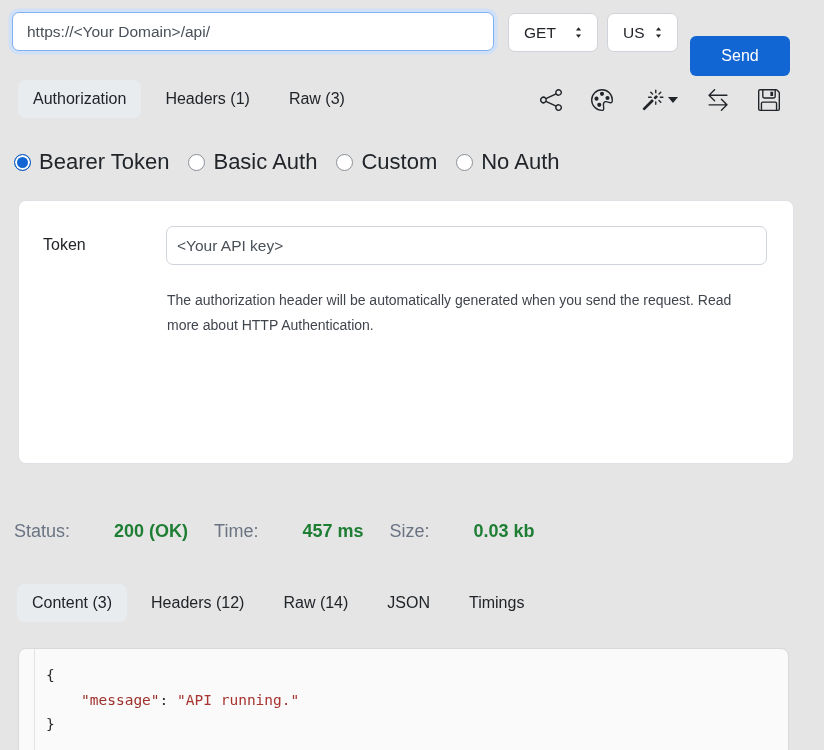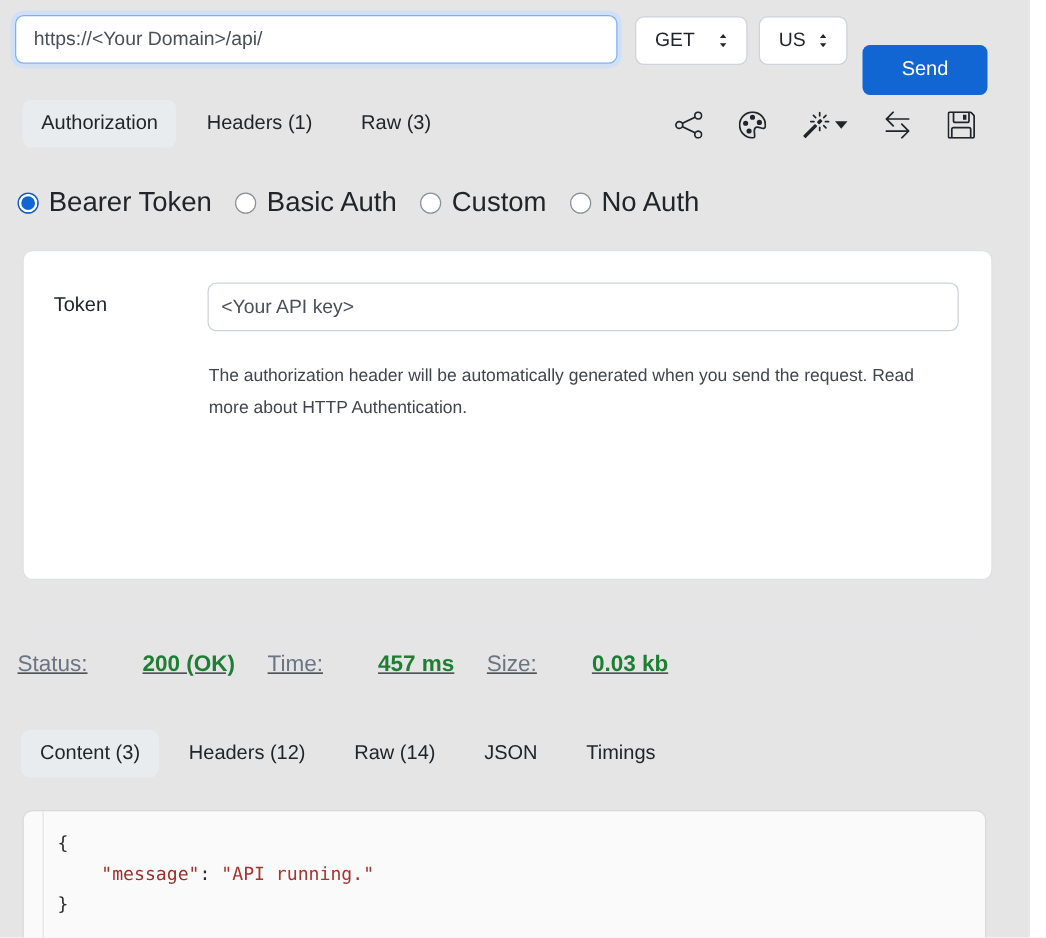--- a/index.html
+++ b/index.html
@@ -54,21 +54,21 @@
   .token-input { position:absolute; left:147px; top:25px; width:601px; height:39px;
                  border:1px solid #ced4da; border-radius:7px; padding:0 10px;
                  font-size:15.5px; color:#495057; font-family:"Liberation Sans", sans-serif; }
   .token-help { position:absolute; left:148px; top:87px; width:600px; font-size:14px;
                 line-height:25px; color:#40454d; }
 
   .divider { position:absolute; left:18px; top:504px; width:772px; border-top:1px solid #e4e7ea; }
 
   
   .status-line { position:absolute; left:14px; top:521px; font-size:18px; display:flex;
-                 align-items:center;text-decoration:underline; }
+                 align-items:center; }
   .status-label { color:#6a7482; margin-right:8px; }
   .status-value { color:#1e7e34; font-weight:700;margin-left:36px; }
   .status-gap { width:26px; }
 
   
   .code-block { position:absolute; left:18px; top:648px; width:771px; height:110px;
                 background:#fafafa; border:1px solid #d9d9d9; border-radius:8px 8px 0 0; }
   .code-block::before { content:""; position:absolute; left:15px; top:0; bottom:0;
                         width:1px; background:#e3e3e3; }
   .code-lines { padding:14px 0 0 27px; font-family:"DejaVu Sans Mono", monospace;

